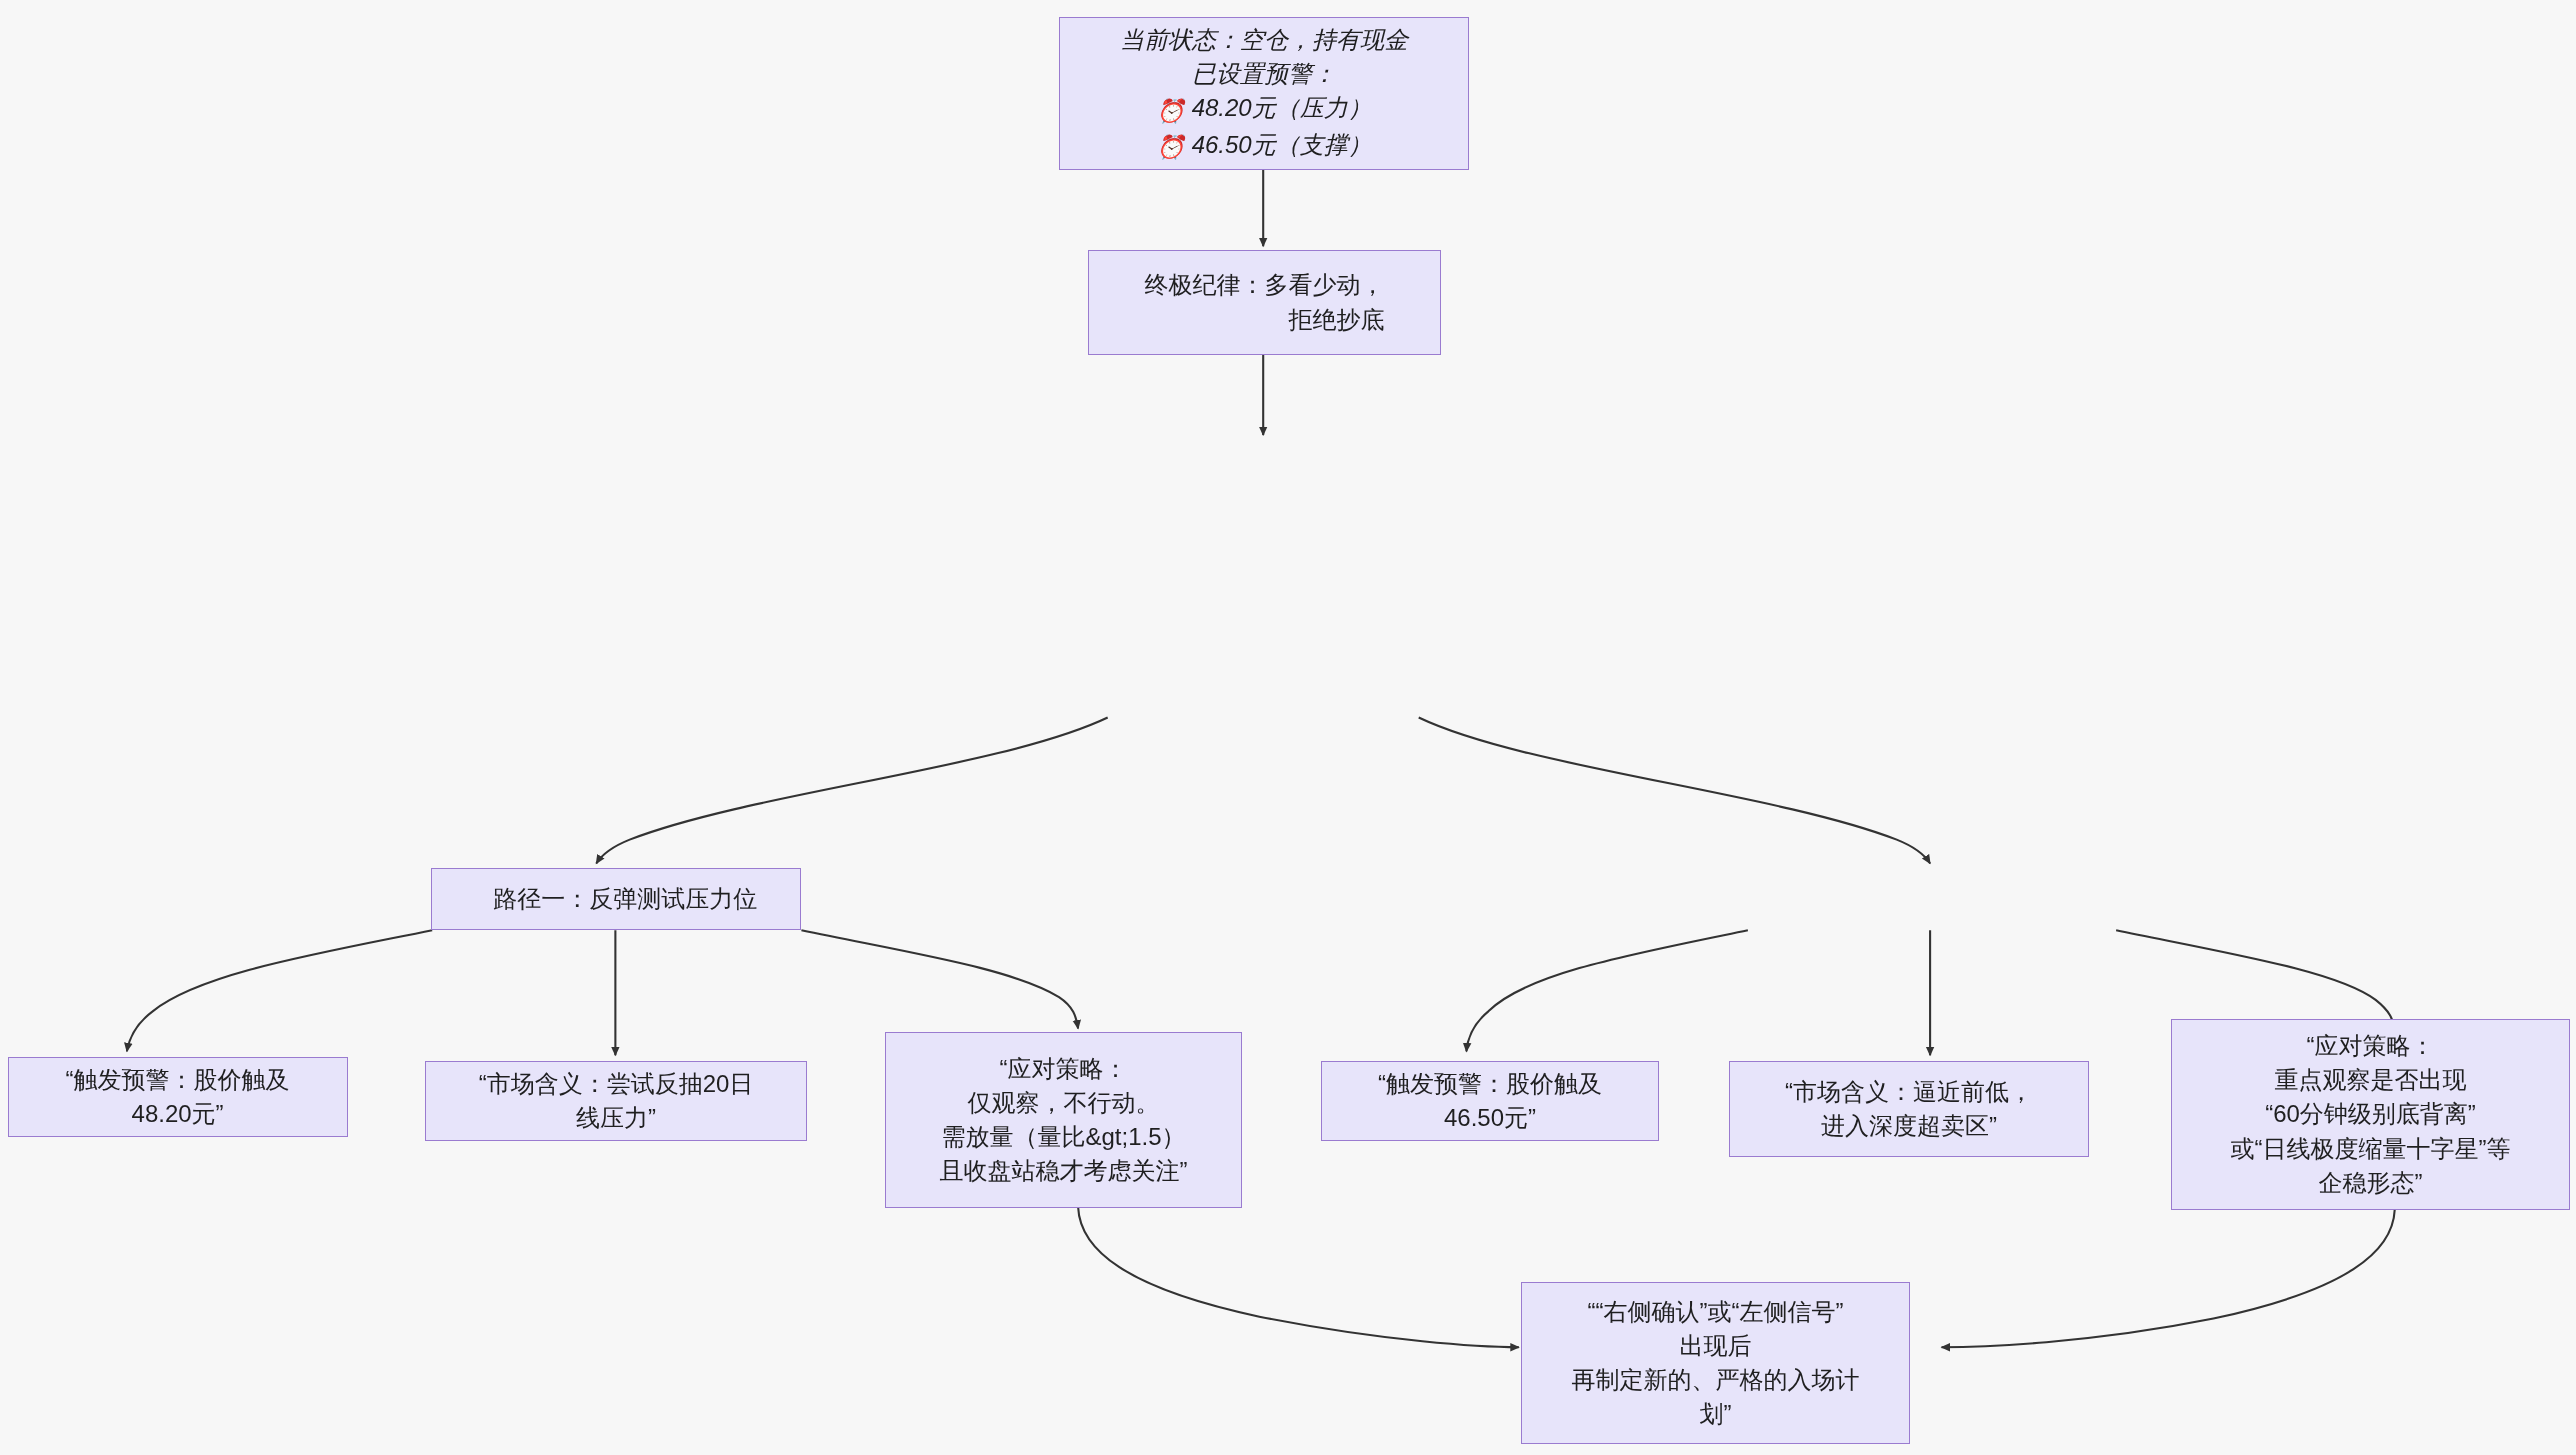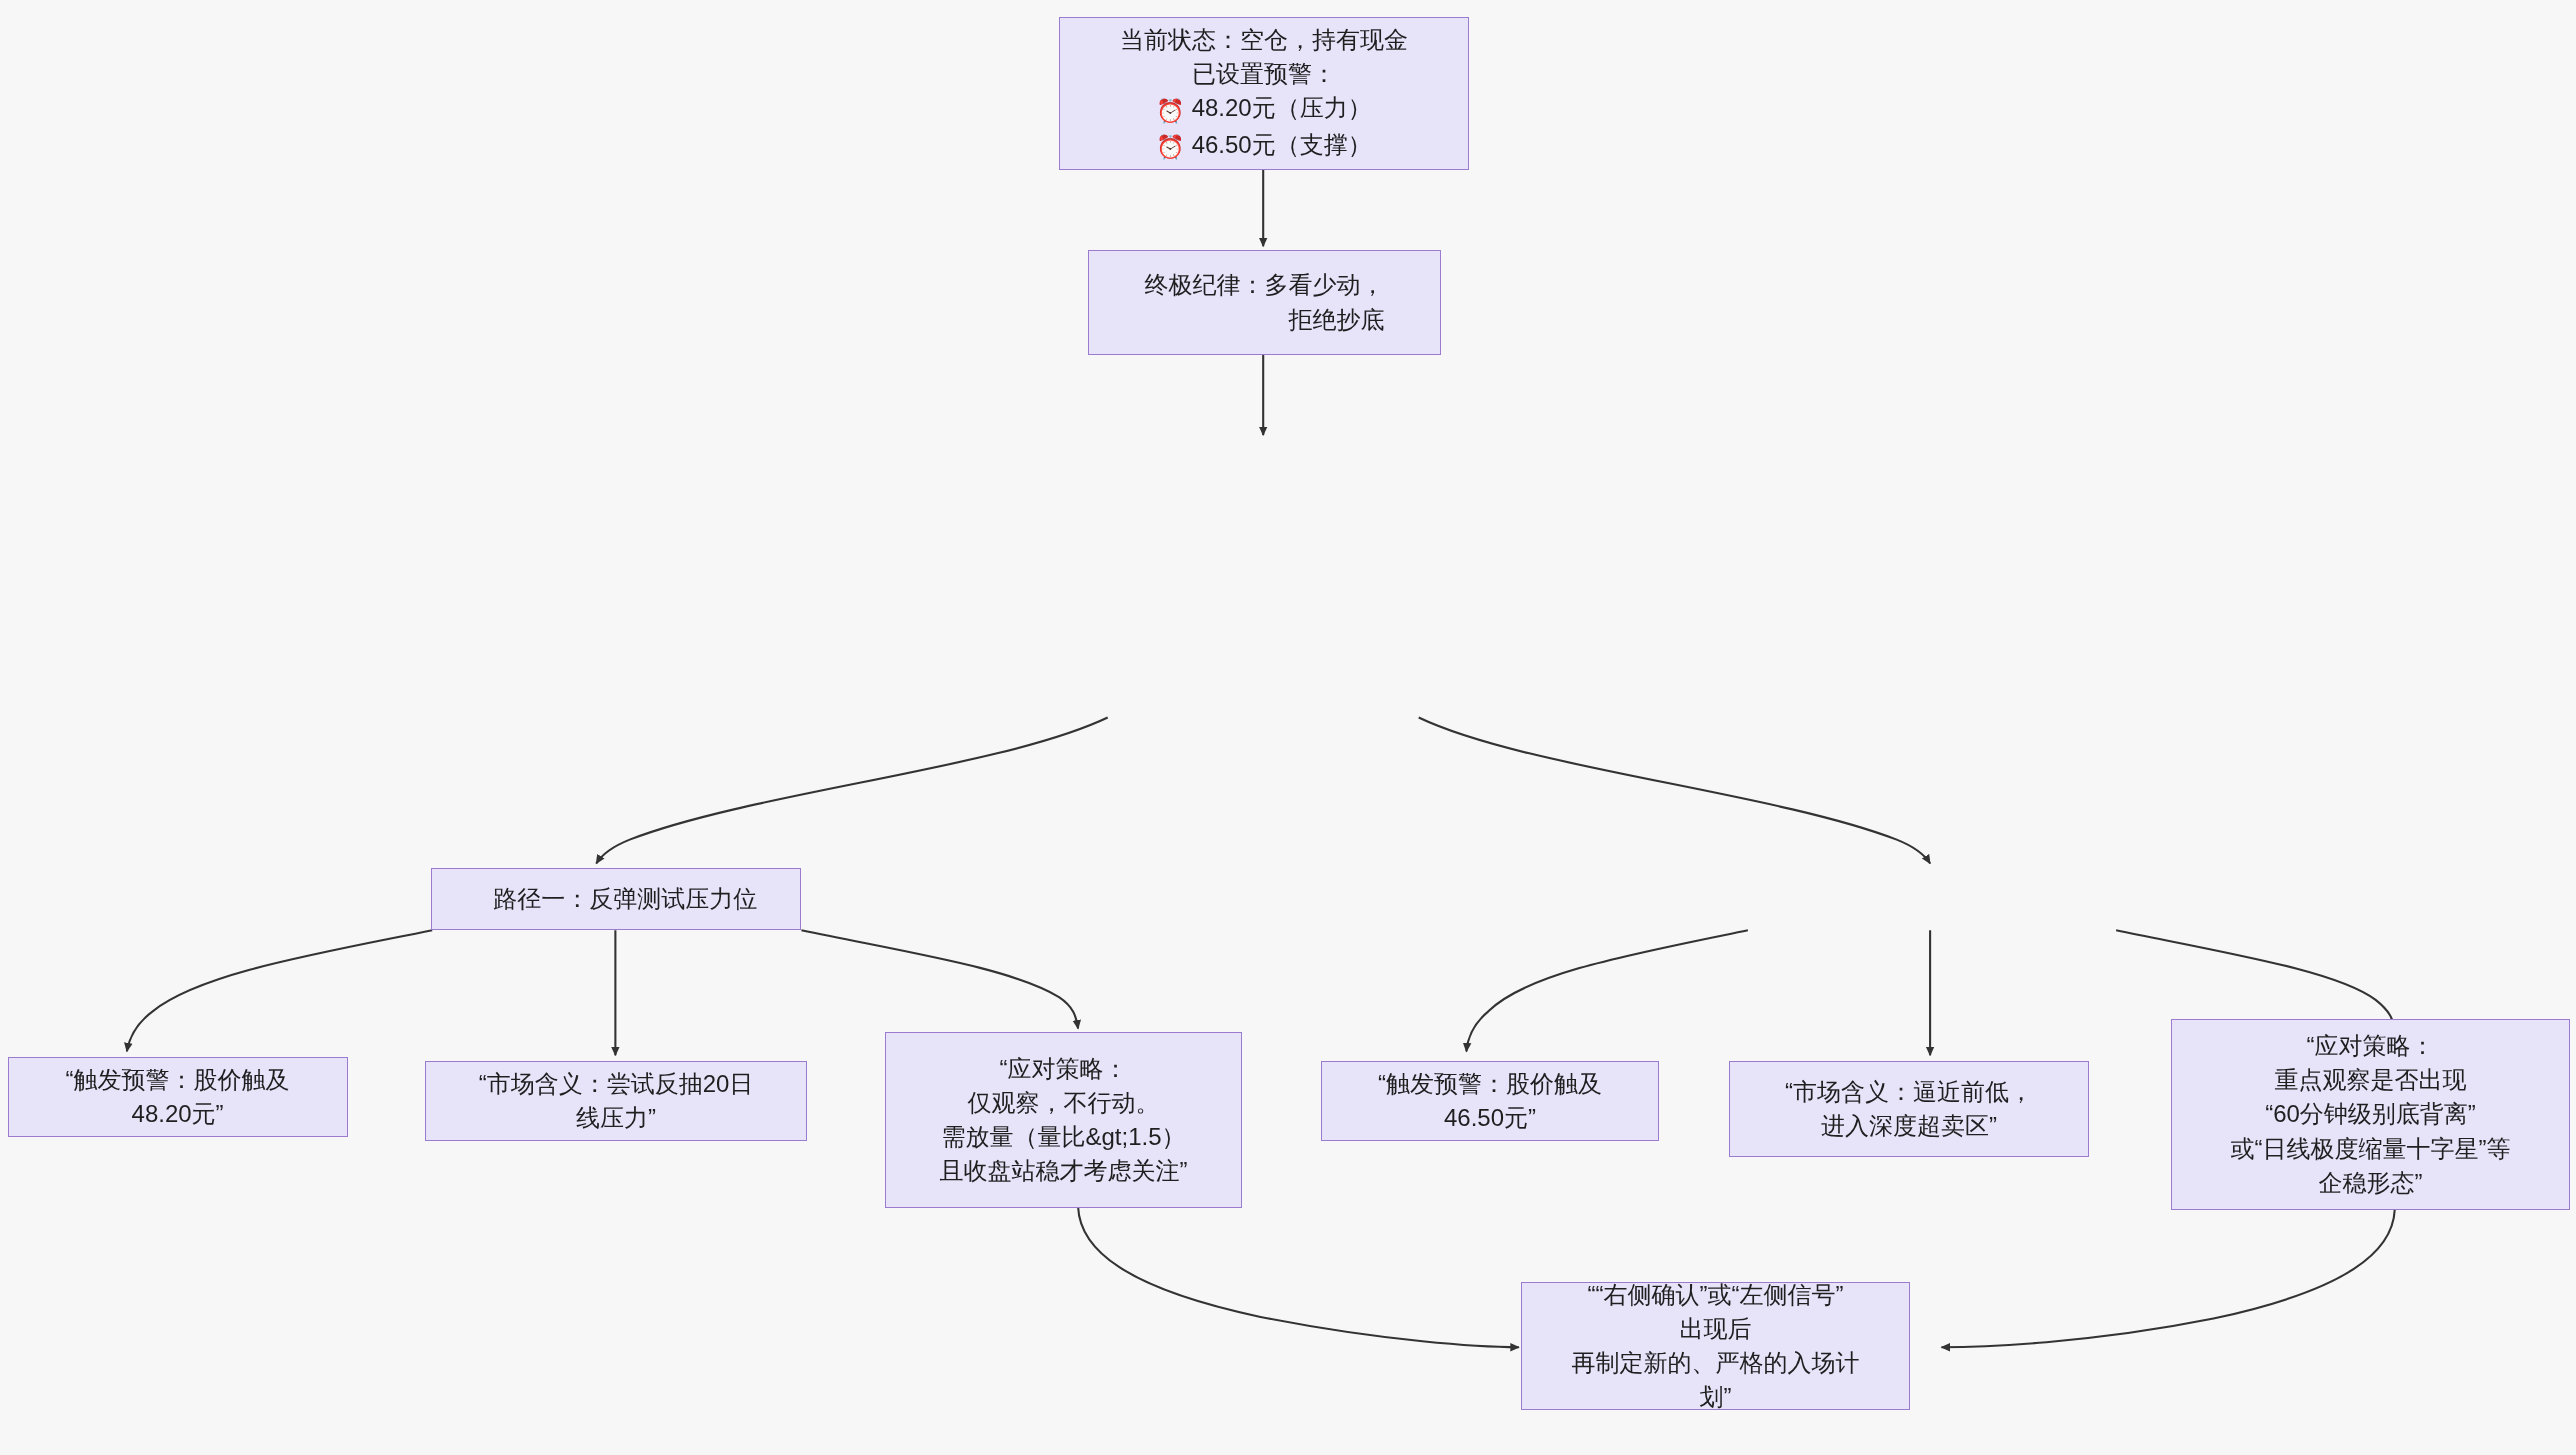--- a/index.html
+++ b/index.html
@@ -88,21 +88,21 @@
       <path d="M645,975 L645,1106"></path>
       <path d="M840,975 C960,1000 1060,1015 1110,1045 C1125,1055 1128,1065 1130,1078"></path>
       <path d="M1832,975 C1710,1000 1600,1020 1560,1060 C1542,1075 1538,1090 1537,1102"></path>
       <path d="M2023,975 L2023,1106"></path>
       <path d="M2218,975 C2340,1000 2450,1018 2490,1048 C2505,1060 2508,1068 2510,1078"></path>
       <path d="M1130,1265 C1132,1310 1180,1350 1320,1380 C1450,1406 1555,1412 1592,1412"></path>
       <path d="M2510,1268 C2508,1312 2460,1352 2320,1382 C2190,1408 2078,1412 2035,1412"></path>
     </g>
   </svg>
 
-  <div class="node" style="left:1059px; top:17px; width:410px; height:153px; flex-direction:column;">
+  <div class="node" style="left:1059px; top:17px; width:410px; height:153px; flex-direction:column;font-style:italic;">
     <span>当前状态：空仓，持有现金</span>
     <span>已设置预警：</span>
     <span class="emoji-line"><span class="clock">⏰</span> <span>48.20元（压力）</span></span>
     <span class="emoji-line"><span class="clock">⏰</span> <span>46.50元（支撑）</span></span>
   </div>
 
   <div class="node" style="left:1088px; top:250px; width:353px; height:105px;text-align:right;">终极纪律：多看少动，
 拒绝抄底</div>
 
 
@@ -125,19 +125,19 @@
 
   <div class="node" style="left:1729px; top:1061px; width:360px; height:96px;">“市场含义：逼近前低，
 进入深度超卖区”</div>
 
   <div class="node" style="left:2171px; top:1019px; width:399px; height:191px;">“应对策略：
 重点观察是否出现
 “60分钟级别底背离”
 或“日线极度缩量十字星”等
 企稳形态”</div>
 
-  <div class="node" style="left:1521px; top:1282px; width:389px; height:128px;">““右侧确认”或“左侧信号”
+  <div class="node" style="left:1521px; top:1282px; width:389px; height:162px;">““右侧确认”或“左侧信号”
 出现后
 再制定新的、严格的入场计
 划”</div>
 
 </div>
 
 
 </body></html>

